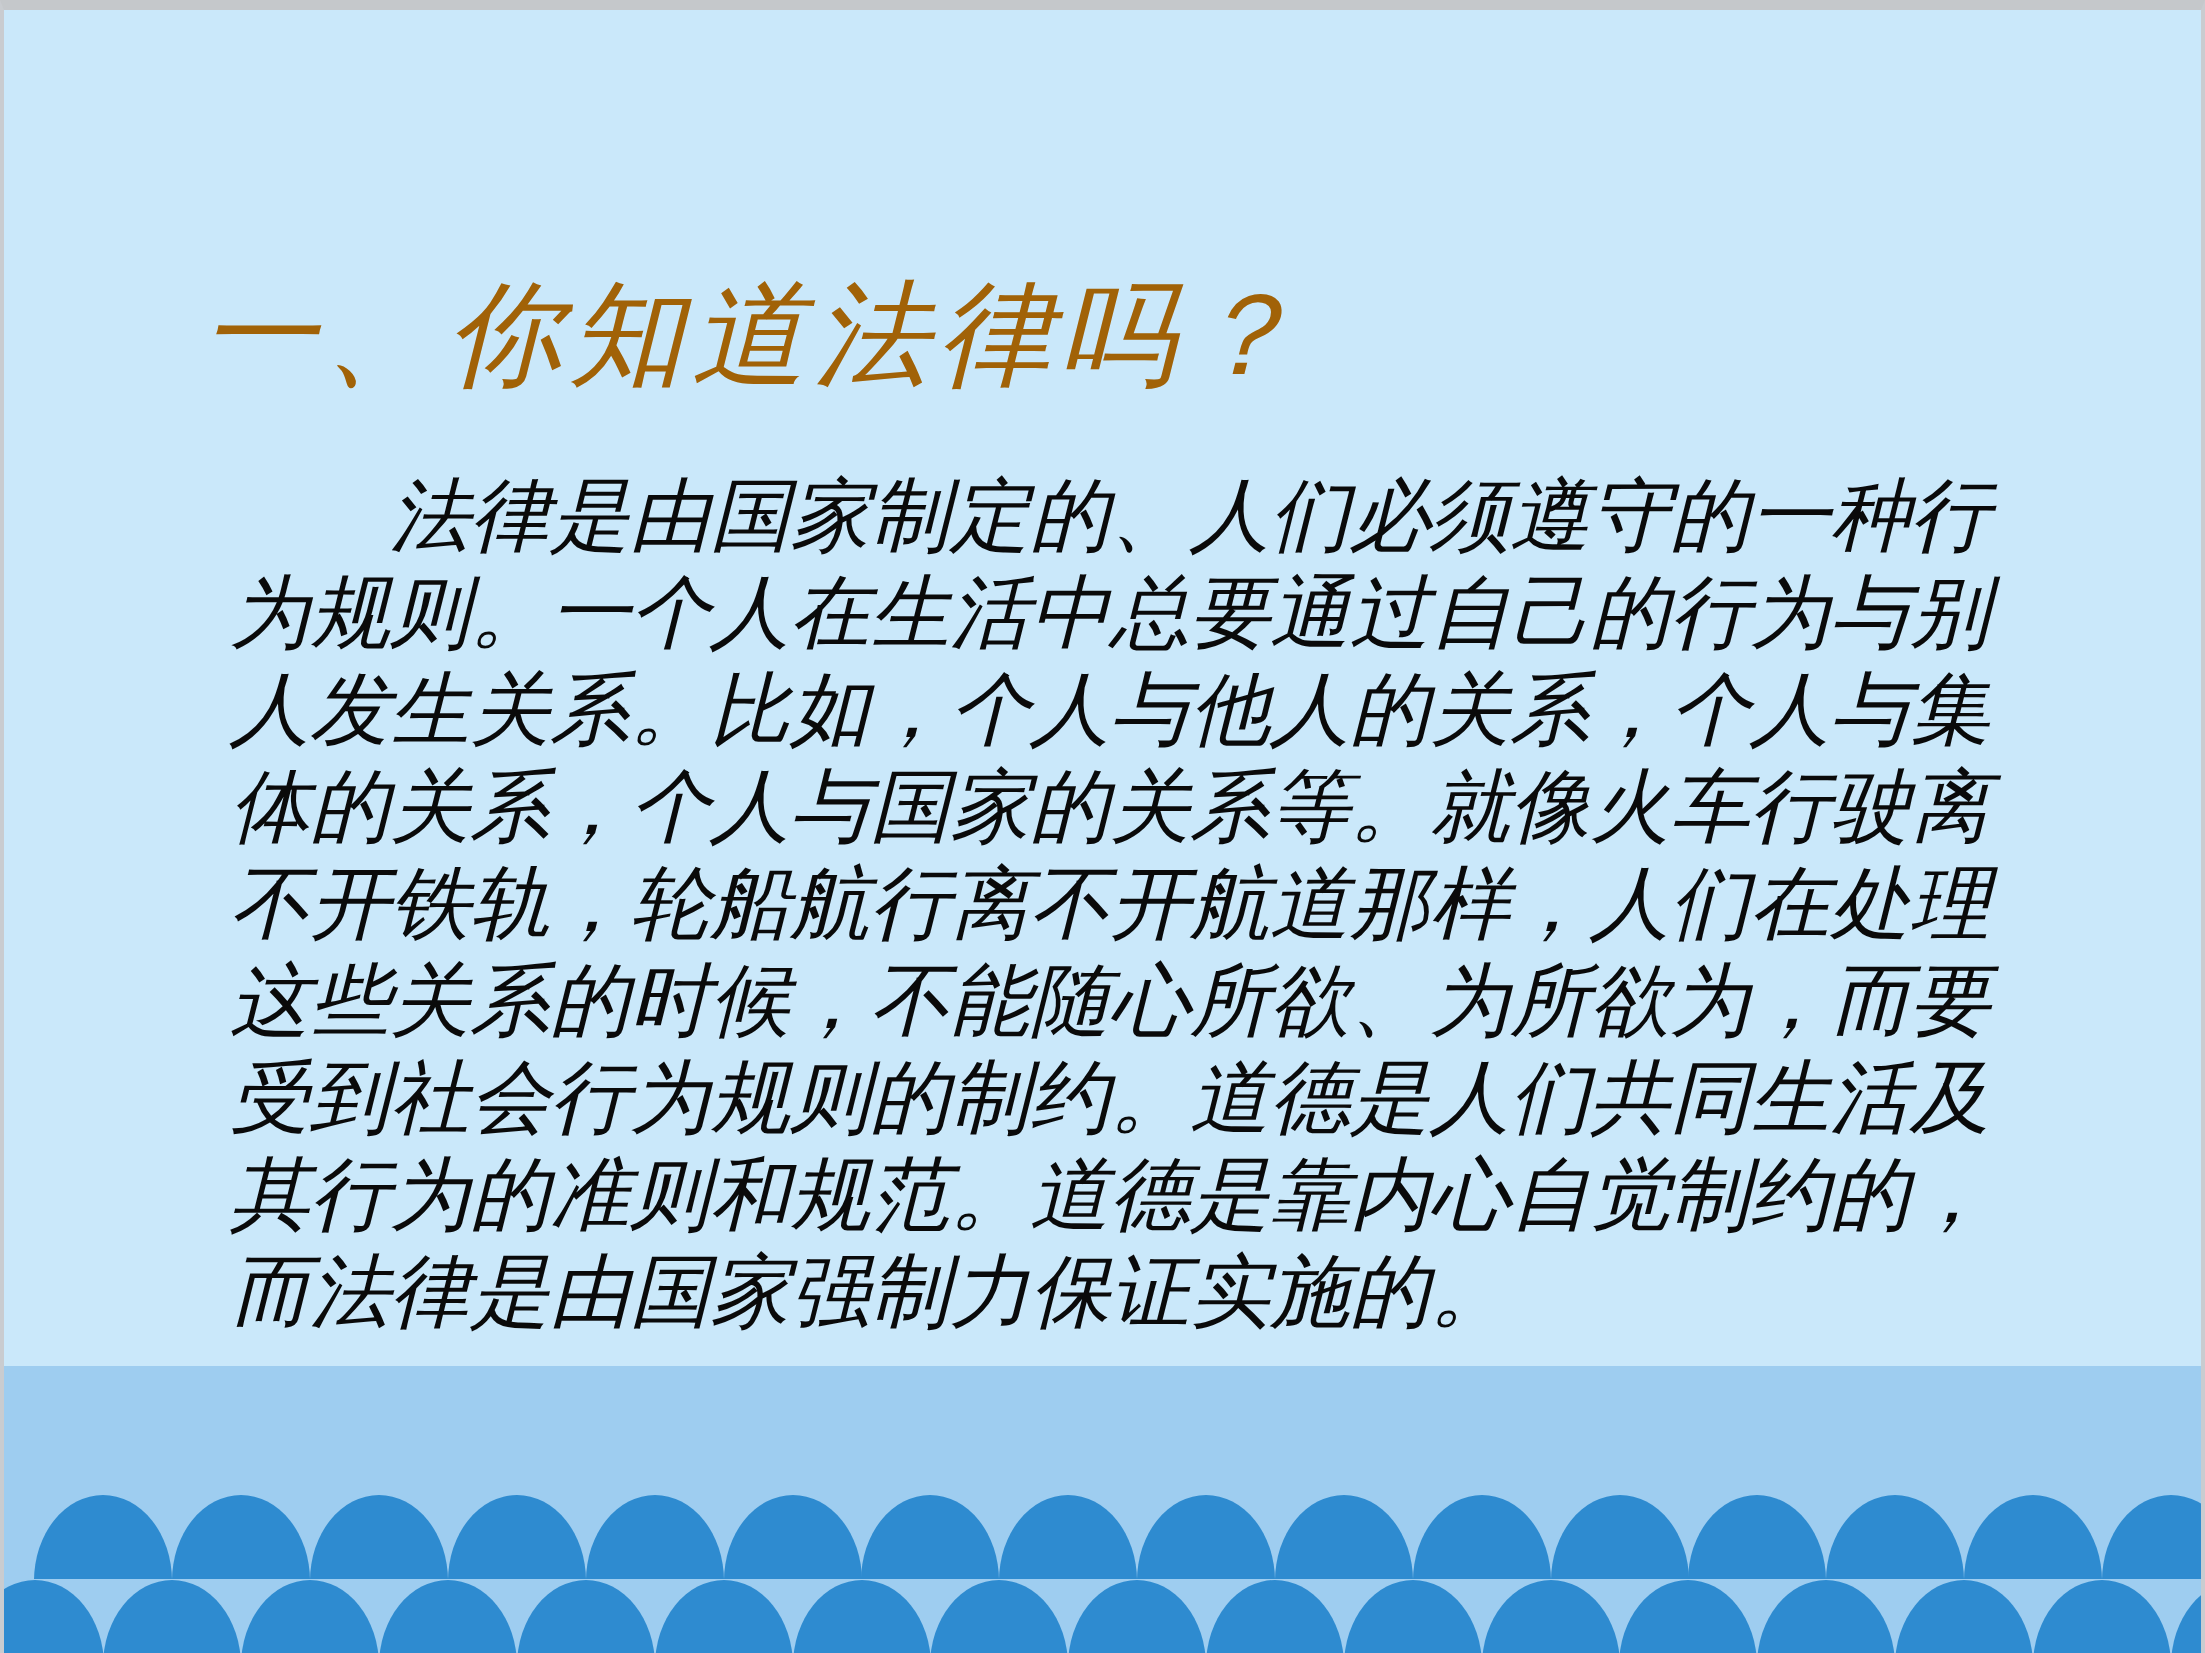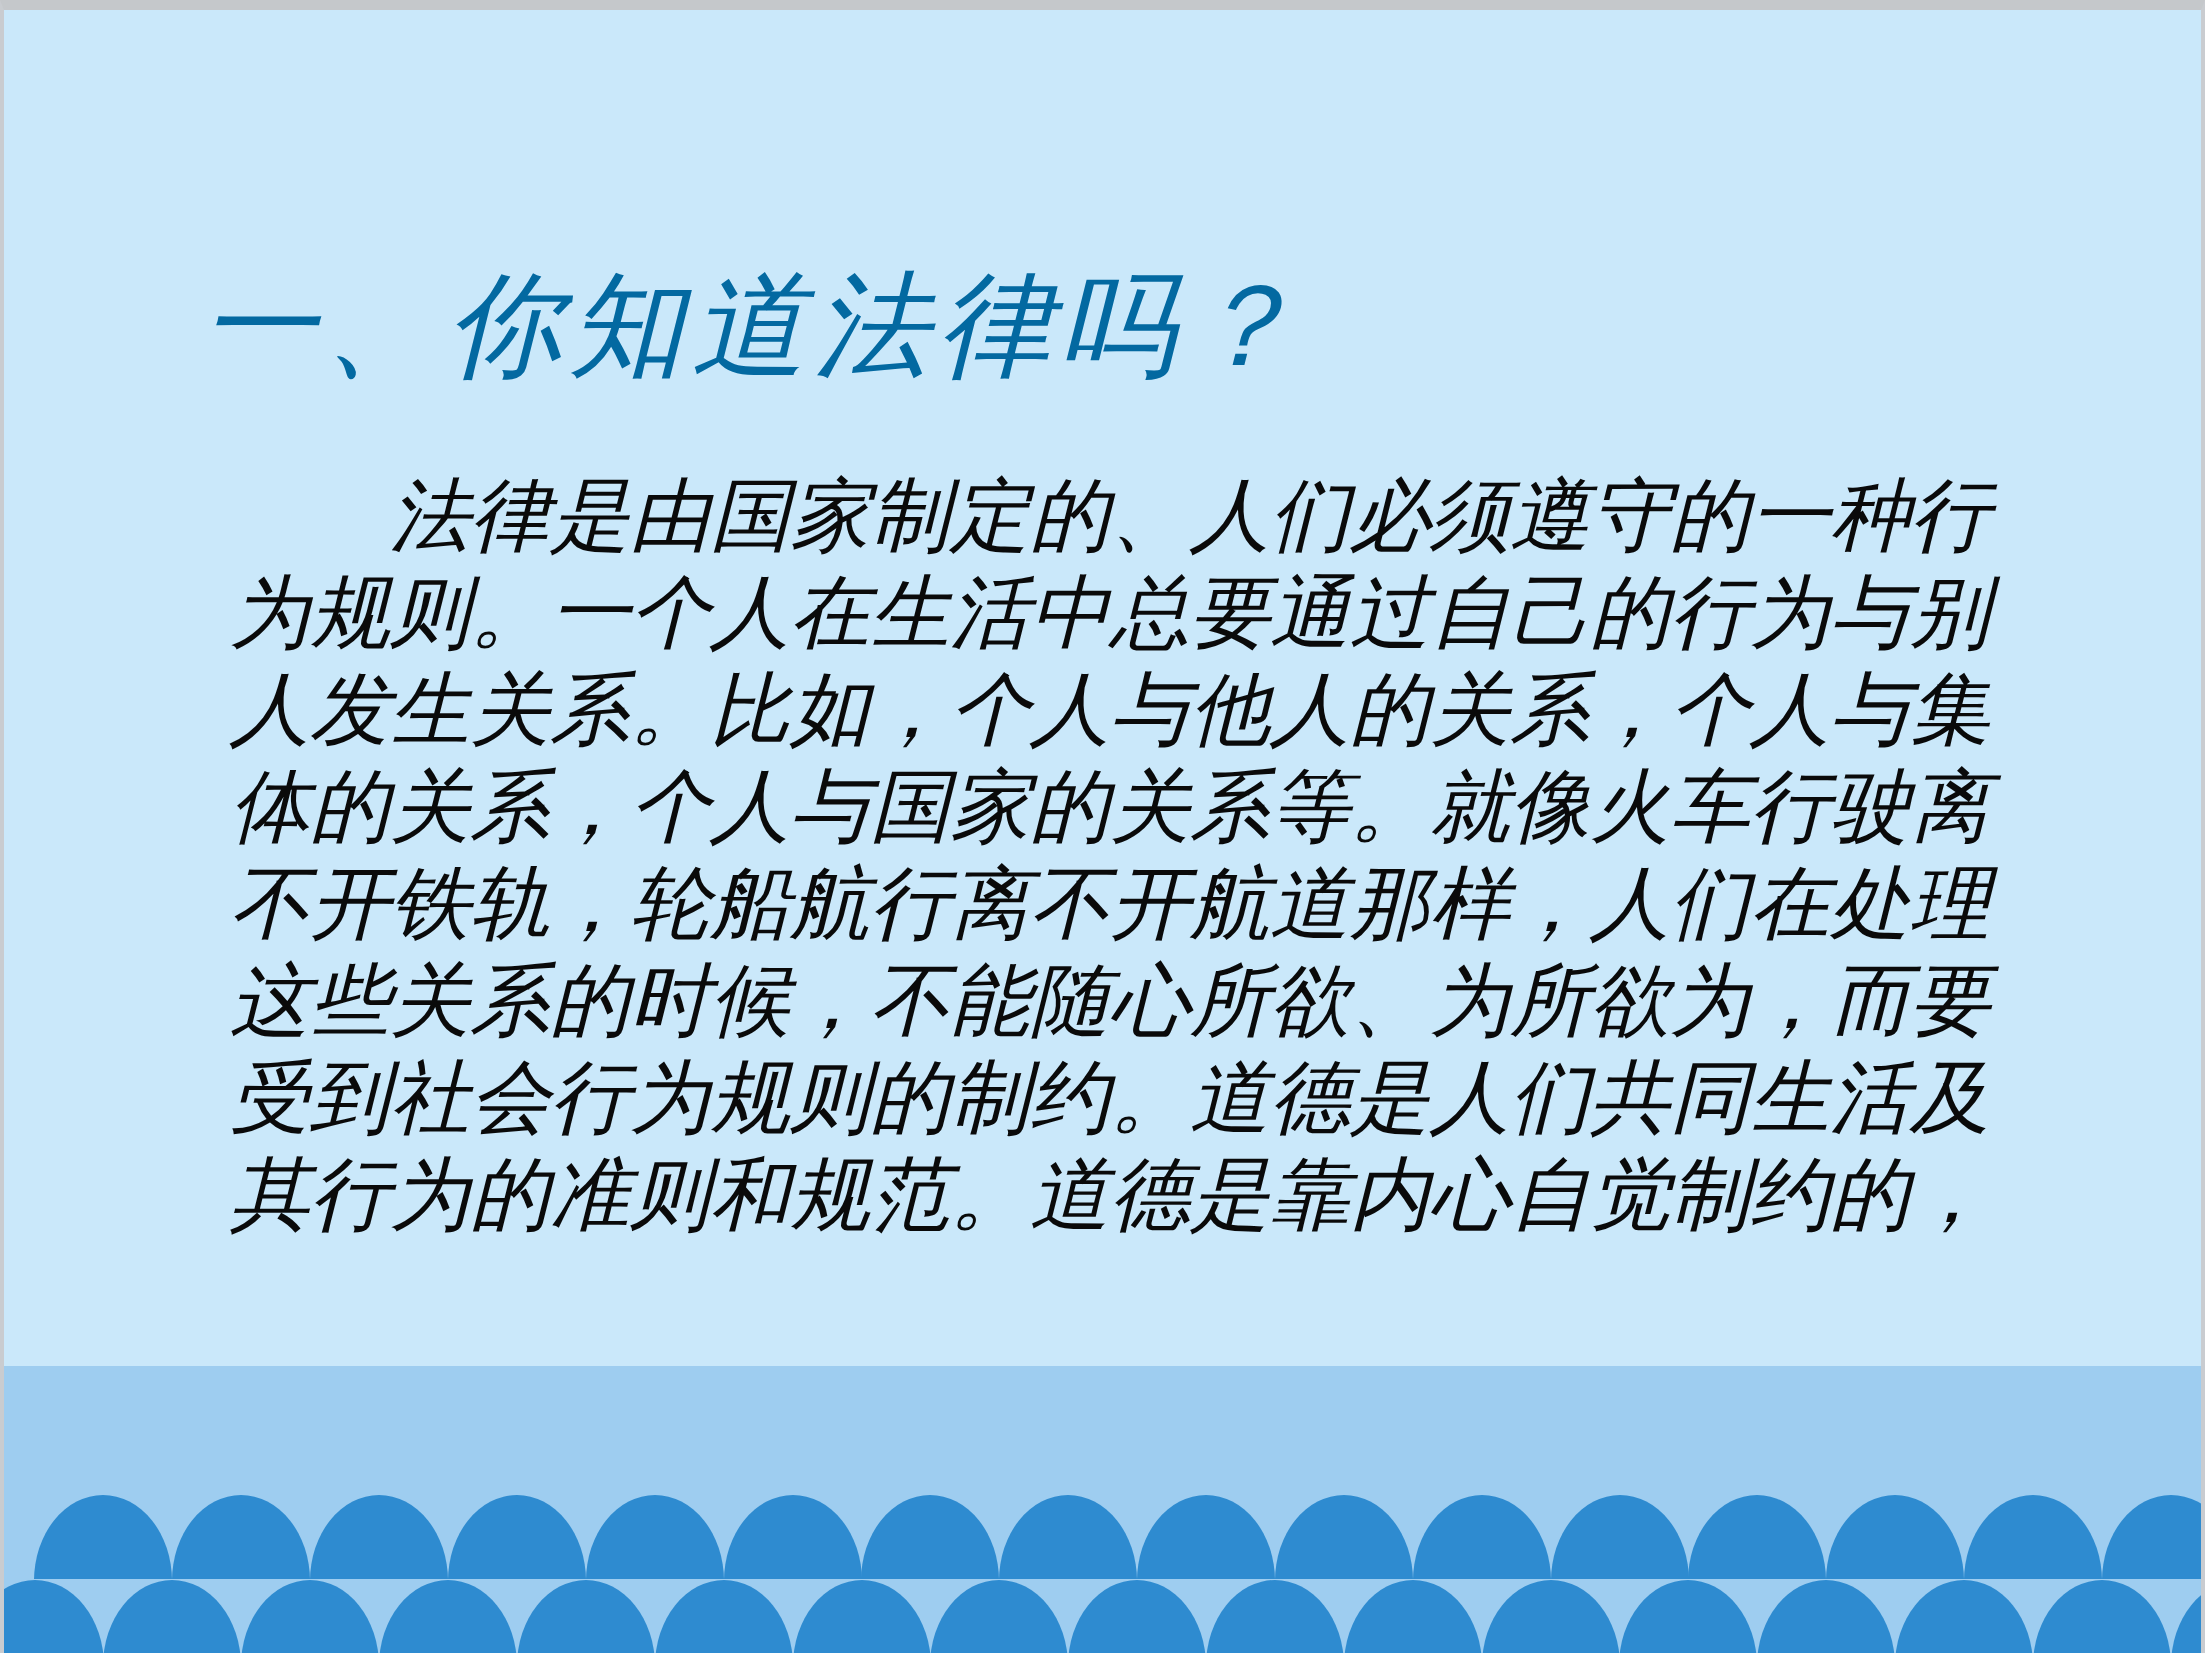--- a/index.html
+++ b/index.html
@@ -72,25 +72,25 @@
     background: #2e8bd0;
   }
 
   .circle-row-top .circle { top: 0; }
   .circle-row-bottom .circle { top: 0; }
 
   
   #title {
     position: absolute;
     left: 201px;
-    top: 242px;
+    top: 251px;
     width: 1685px;
     font-size: 115px;
     line-height: 1.25;
-    color: #0369a1;
+    color: #a16207;
     letter-spacing: 7.7px;
     font-weight: 400;
     font-family: "DejaVu Serif", "Liberation Serif", serif;
     font-style: italic;
     white-space: nowrap;
     margin-top: 12px;
   }
 
   
   #body-text {
@@ -161,17 +161,18 @@
 
   <div id="body-text">
       <div class="line">　　法律是由国家制定的、人们必须遵守的一种行</div>
       <div class="line">为规则。一个人在生活中总要通过自己的行为与别</div>
       <div class="line">人发生关系。比如，个人与他人的关系，个人与集</div>
       <div class="line">体的关系，个人与国家的关系等。就像火车行驶离</div>
       <div class="line">不开铁轨，轮船航行离不开航道那样，人们在处理</div>
       <div class="line">这些关系的时候，不能随心所欲、为所欲为，而要</div>
       <div class="line">受到社会行为规则的制约。道德是人们共同生活及</div>
       <div class="line">其行为的准则和规范。道德是靠内心自觉制约的，</div>
+      <div class="line">而法律是由国家强制力保证实施的。</div>
     </div>
 
   <div id="slide-frame"></div>
 </div>
 
 
 </body></html>

